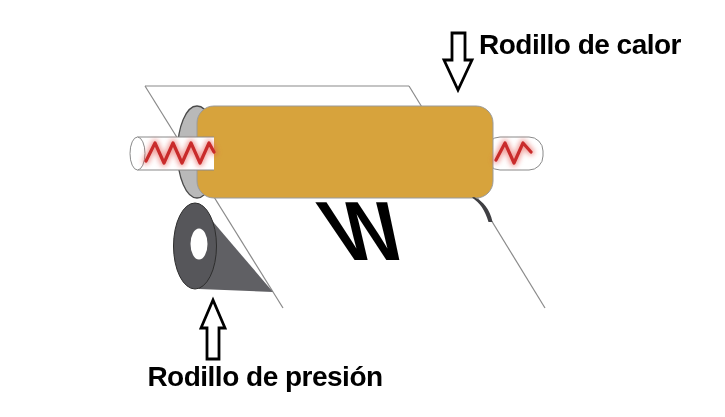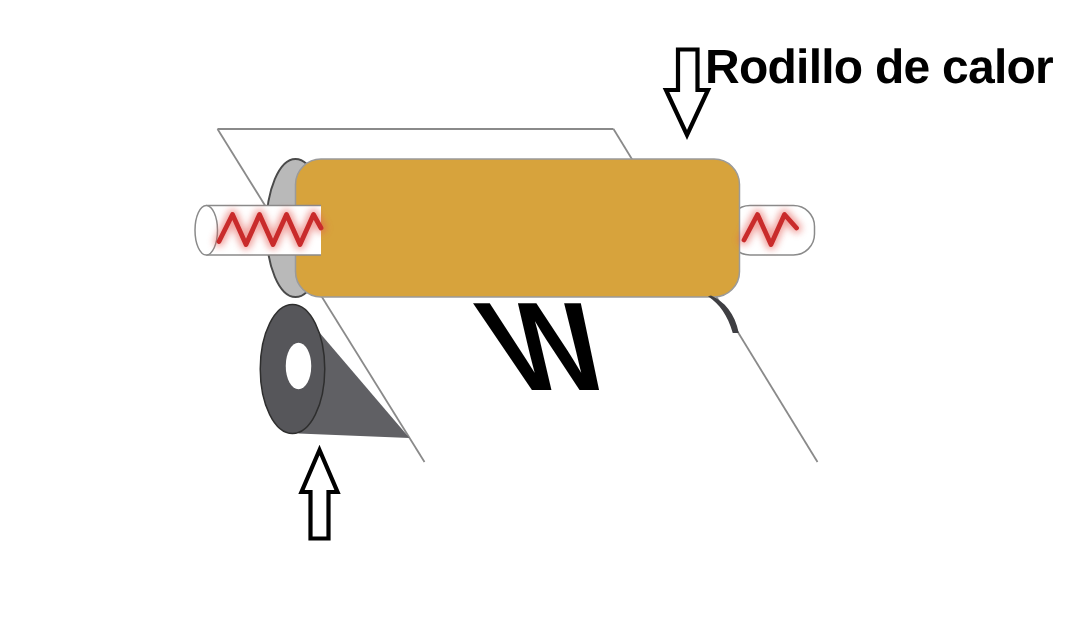--- a/index.html
+++ b/index.html
@@ -7,21 +7,21 @@
     position:relative;
     width:725px;height:417px;
     background:#ffffff;
     overflow:hidden;
     font-family:"Liberation Sans", sans-serif;
   }
   #diagram-svg{position:absolute;left:0;top:0;}
   .label{
     position:absolute;
     font-weight:bold;
-    font-size:32px;
+    font-size:28px;
     line-height:29px;
     letter-spacing:-0.5px;
     color:#000;
     text-align:center;
     white-space:nowrap;
   }
   .label span{display:block;}
   #heat-label{left:470px;top:30px;width:220px;}
   #pressure-label{left:140px;top:362px;width:250px;}
 </style>
@@ -73,14 +73,17 @@
 
     <text transform="translate(341,260) skewX(24)" x="0" y="0" font-family="Liberation Sans, sans-serif" font-weight="bold" font-size="84" textLength="72" lengthAdjust="spacingAndGlyphs" fill="#000000">W</text>
 
     <path d="M452,33 L465,33 L465,60 L472,60 L458,90 L444,60 L452,60 Z" stroke-width="2.8" stroke-linejoin="miter" fill="#ffffff" stroke="#000000"></path>
     <path d="M213,300 L225,328 L219,328 L219,359 L207,359 L207,328 L201,328 Z" stroke-width="2.8" stroke-linejoin="miter" fill="#ffffff" stroke="#000000"></path>
   </svg>
 
   <div class="label" id="heat-label">
     <span>Rodillo de calor</span>
   </div>
+  <div class="label" id="pressure-label">
+    <span>Rodillo de presión</span>
+  </div>
 
 </div>
 
 </body></html>

